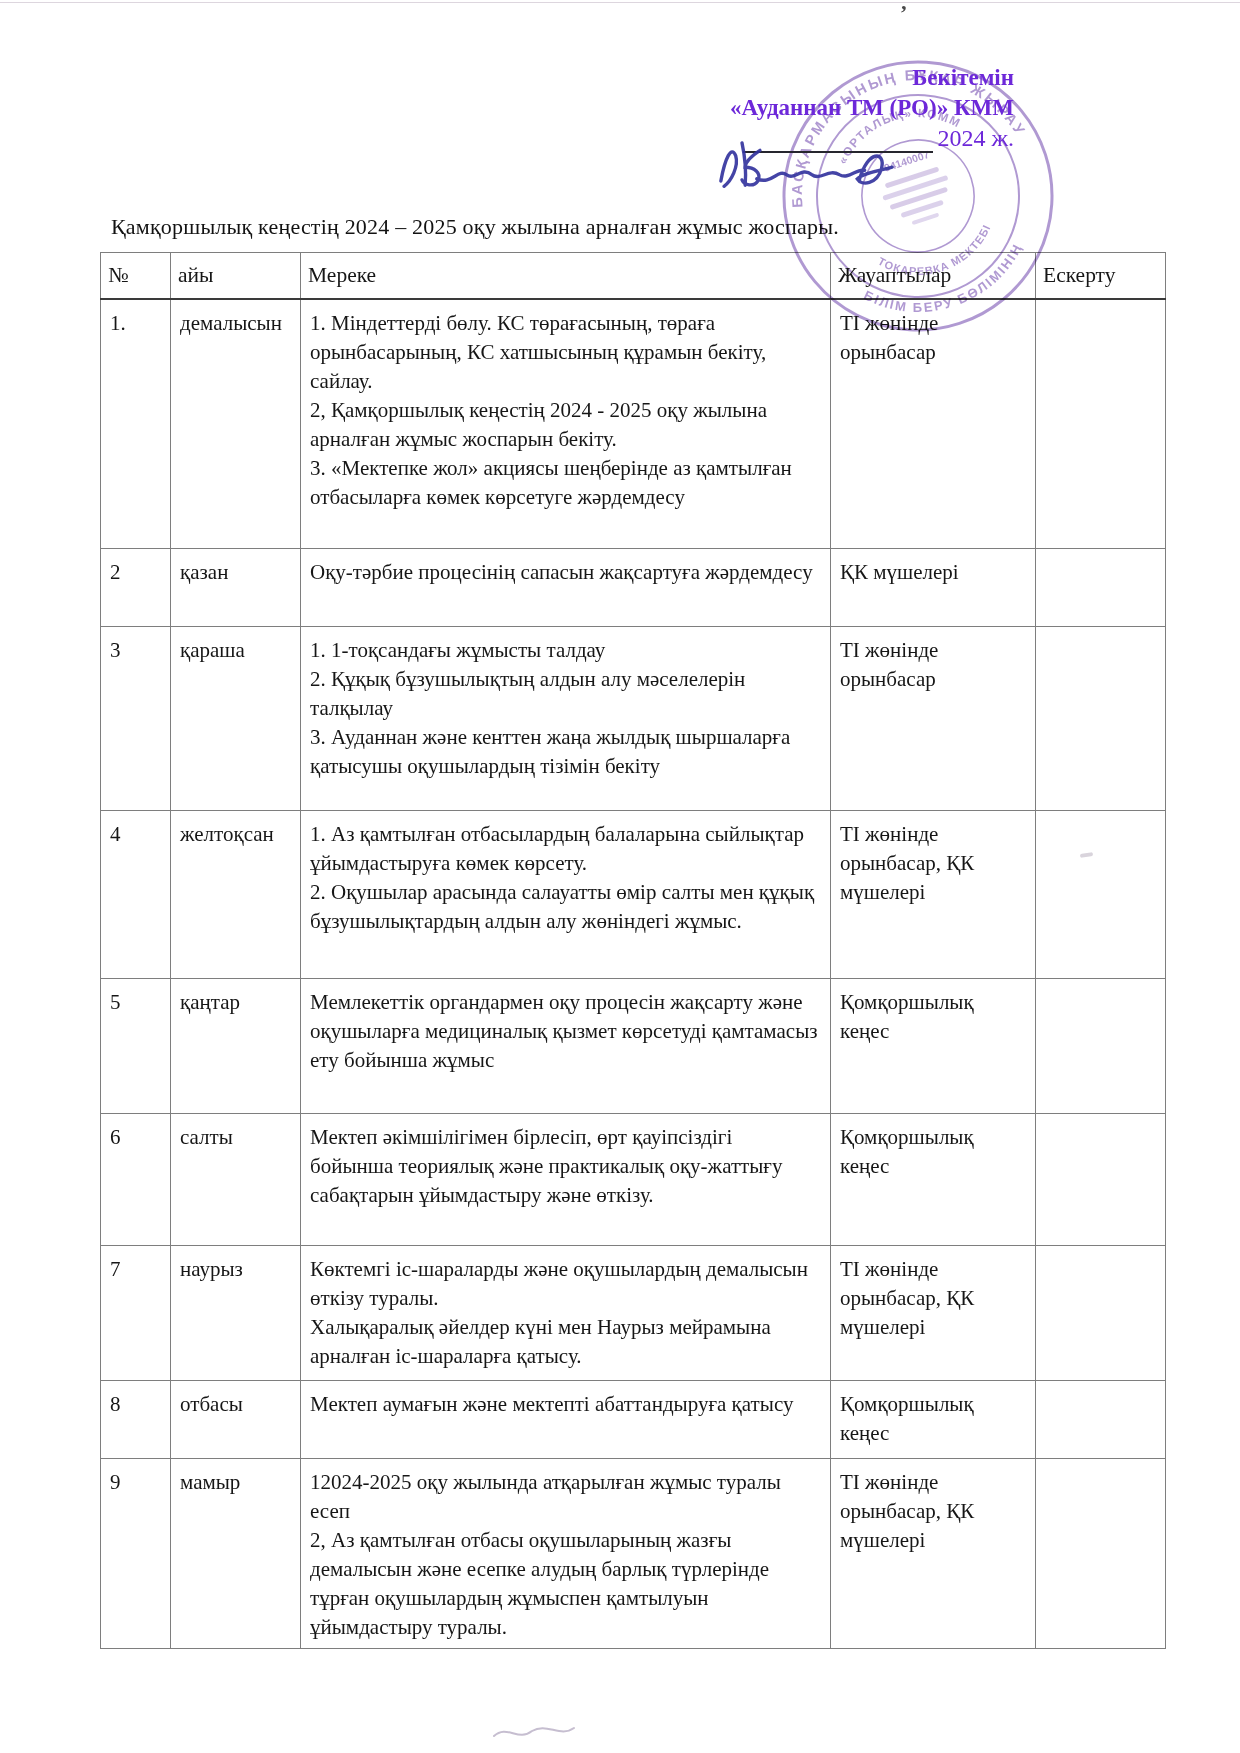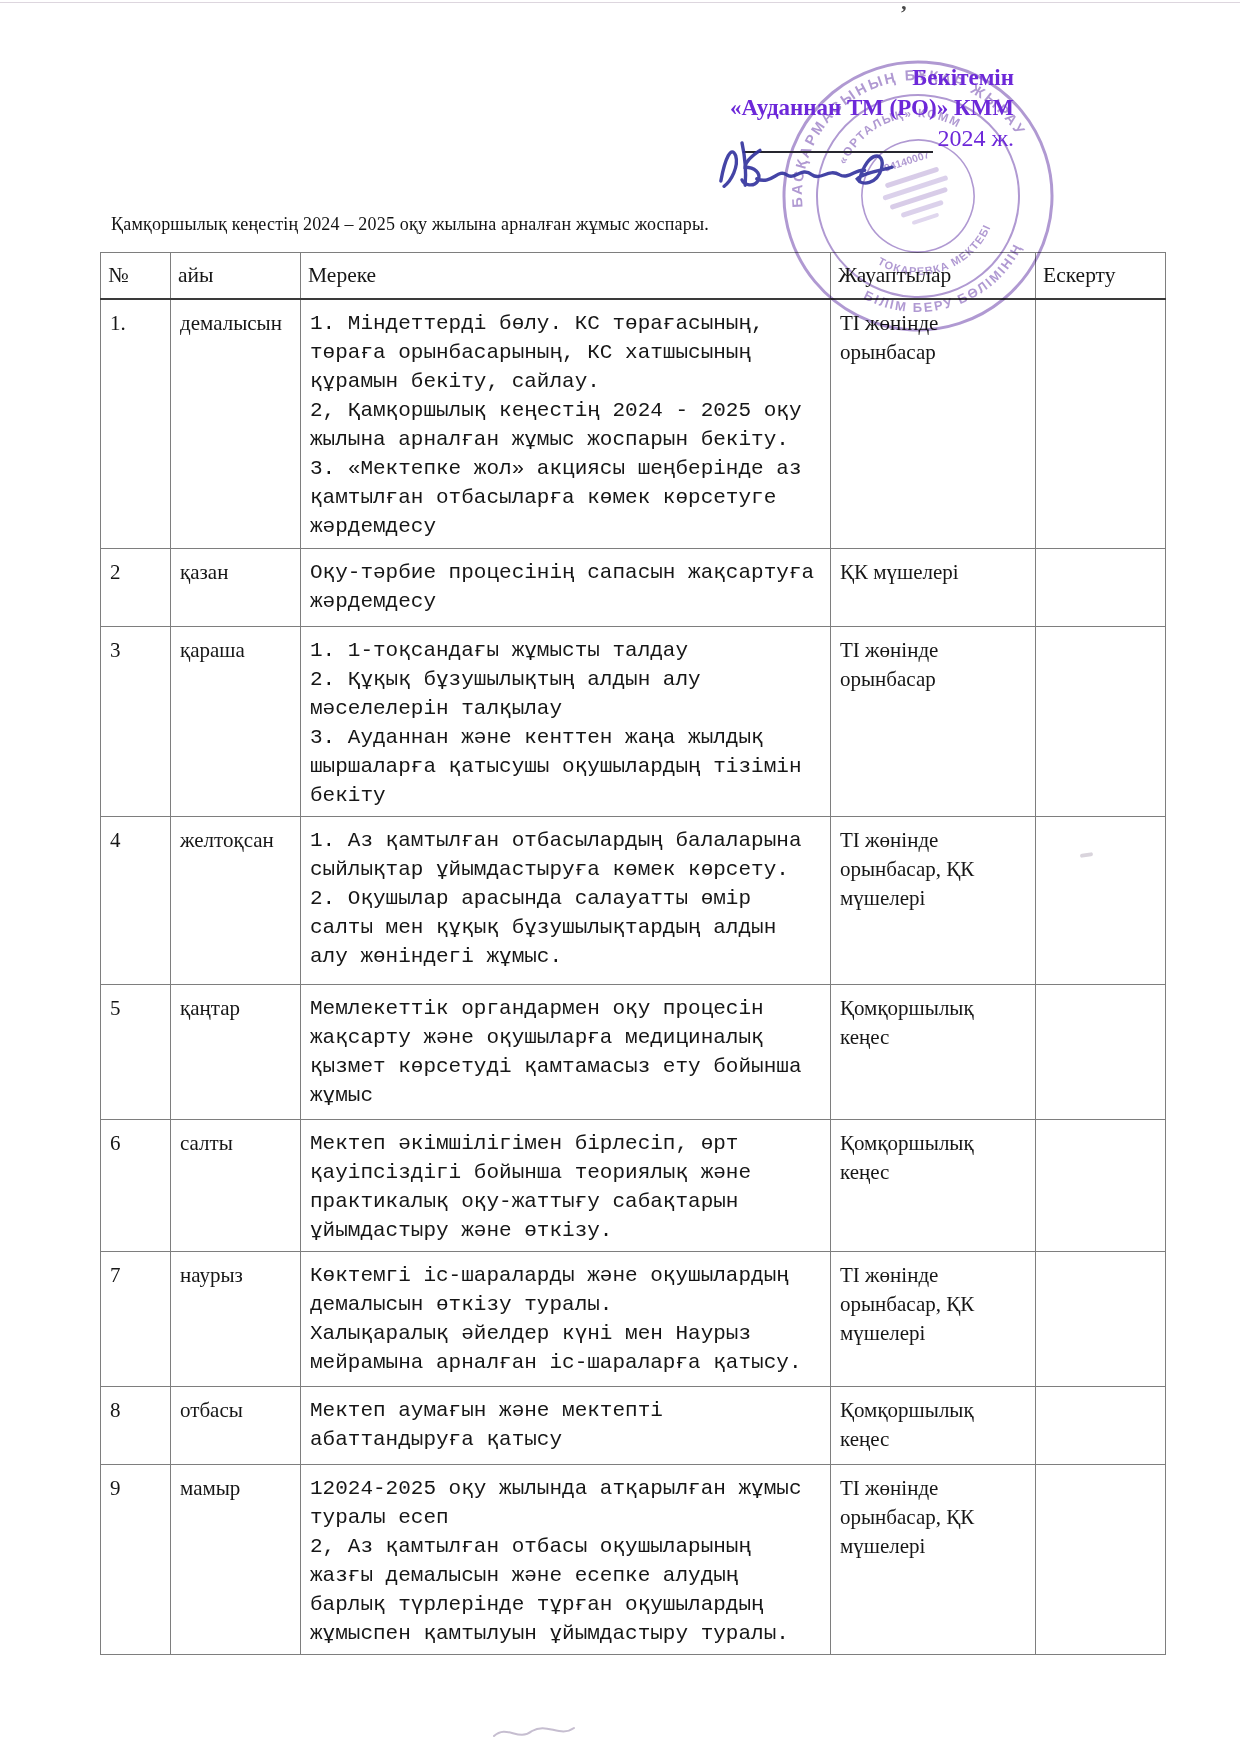--- a/index.html
+++ b/index.html
@@ -28,36 +28,36 @@
   }
   .s-ring { fill:none; stroke:var(--stamp-color); }
   .s-text { fill:var(--stamp-color); font-family:"Liberation Sans", sans-serif; font-weight:700; }
   .s-fill { fill:var(--stamp-color); }
 
   
   .signature { position:absolute; left:710px; top:126px; width:212px; height:74px; z-index:4; }
 
   
   .title {
-    position:absolute; top:214px; left:111px; font-size:18px; color:#121212;
+    position:absolute; top:214px; left:111px; font-size:22px; color:#121212;
     letter-spacing:.2px; white-space:nowrap; z-index:1;
   }
 
   
   table.plan {
     position:absolute; top:252px; left:100px; width:1065px;
     border-collapse:collapse; table-layout:fixed;
     font-size:21px; color:#161616;
   }
   table.plan th, table.plan td { border:1px solid #7e7e7e; vertical-align:top; text-align:left; font-weight:400; }
   table.plan thead tr { height:46px; }
   table.plan th { padding:10px 6px 6px 7px; border-bottom:2.5px solid #3a3a3a; font-size:21.5px; }
   table.plan td { padding:9px 10px 6px 9px; line-height:29px; }
   td.c-num { padding-left:5px; }
-  td.c-event { white-space:pre-line;font-family:Liberation Mono, monospace; }
+  td.c-event { white-space:pre-line; }
   tbody tr:nth-child(1){ height:250px; }
   tbody tr:nth-child(2){ height:78px; }
   tbody tr:nth-child(3){ height:184px; }
   tbody tr:nth-child(4){ height:168px; }
   tbody tr:nth-child(5){ height:135px; }
   tbody tr:nth-child(6){ height:132px; }
   tbody tr:nth-child(7){ height:135px; }
   tbody tr:nth-child(8){ height:78px; }
   tbody tr:nth-child(9){ height:190px; }
 

